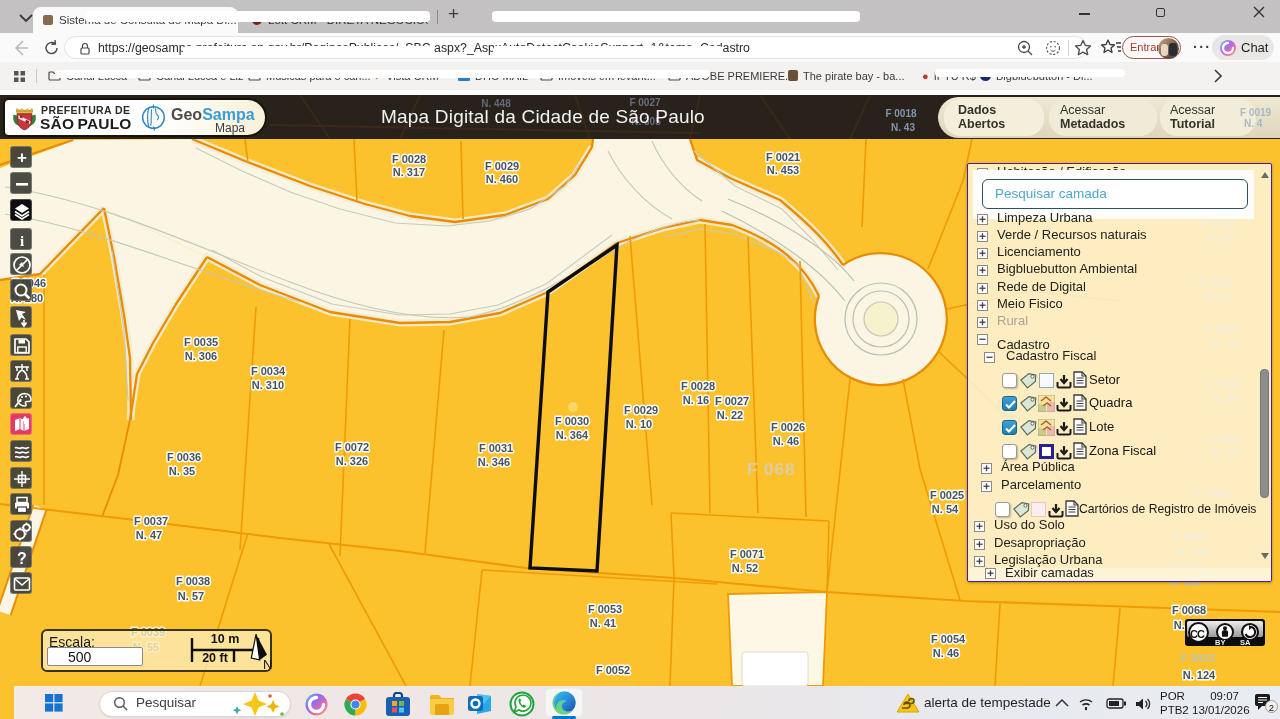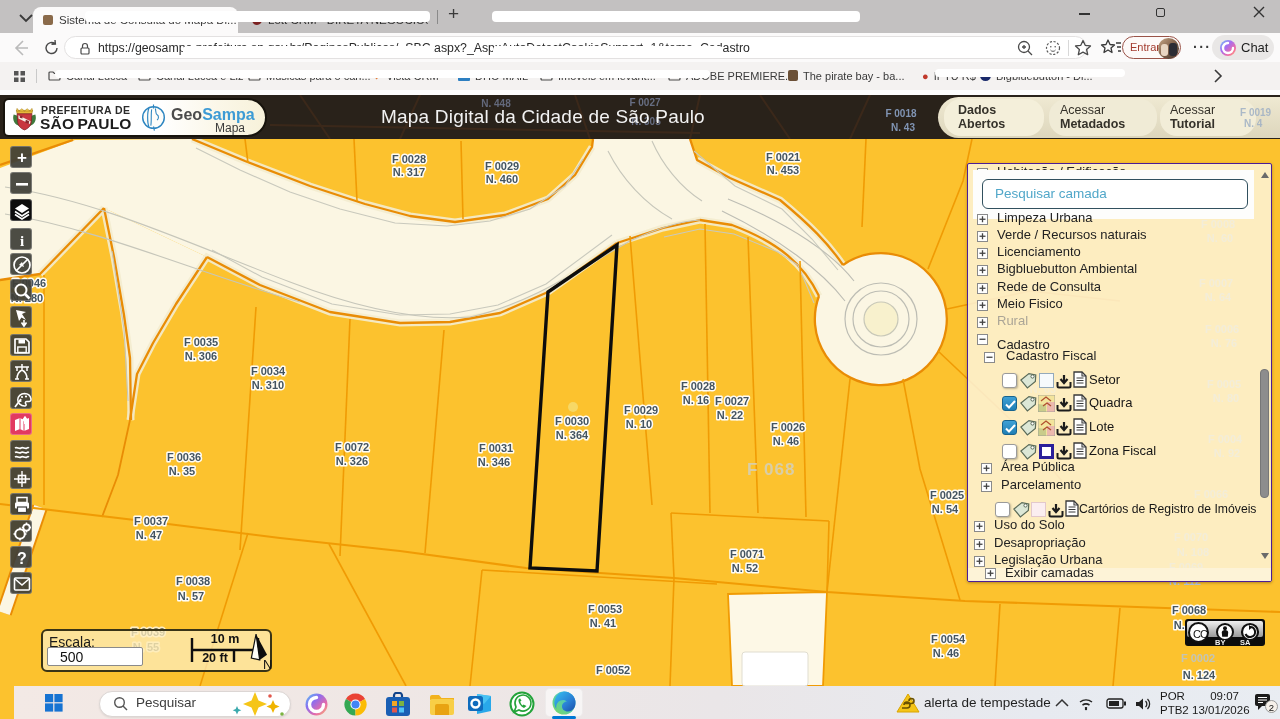--- a/index.html
+++ b/index.html
@@ -443,21 +443,21 @@
         <rect x="0.5" y="0.5" width="10" height="10" fill="#fefefe" stroke="#8a8a8a"></rect>
         <rect x="2.5" y="4.6" width="6" height="1.3" fill="#444"></rect>
         <rect x="4.85" y="2.25" width="1.3" height="6" fill="#444"></rect>
       </svg>
       <div style="position:absolute;left:29px;top:97px;font-size:13px;color:#222;white-space:nowrap">Bigbluebutton Ambiental</div>
 <svg width="11" height="11" style="position:absolute;left:9px;top:119px">
         <rect x="0.5" y="0.5" width="10" height="10" fill="#fefefe" stroke="#8a8a8a"></rect>
         <rect x="2.5" y="4.6" width="6" height="1.3" fill="#444"></rect>
         <rect x="4.85" y="2.25" width="1.3" height="6" fill="#444"></rect>
       </svg>
-      <div style="position:absolute;left:29px;top:115px;font-size:13px;color:#222;white-space:nowrap">Rede de Consulta</div>
+      <div style="position:absolute;left:29px;top:115px;font-size:13px;color:#222;white-space:nowrap">Rede de Digital</div>
 <svg width="11" height="11" style="position:absolute;left:9px;top:136px">
         <rect x="0.5" y="0.5" width="10" height="10" fill="#fefefe" stroke="#8a8a8a"></rect>
         <rect x="2.5" y="4.6" width="6" height="1.3" fill="#444"></rect>
         <rect x="4.85" y="2.25" width="1.3" height="6" fill="#444"></rect>
       </svg>
       <div style="position:absolute;left:29px;top:132px;font-size:13px;color:#222;white-space:nowrap">Meio Fisico</div>
 <svg width="11" height="11" style="position:absolute;left:9px;top:153px">
         <rect x="0.5" y="0.5" width="10" height="10" fill="#fefefe" stroke="#8a8a8a"></rect>
         <rect x="2.5" y="4.6" width="6" height="1.3" fill="#444"></rect>
         <rect x="4.85" y="2.25" width="1.3" height="6" fill="#444"></rect>
@@ -609,37 +609,37 @@
 <svg width="10" height="8" style="position:absolute;left:292px;top:7px">
         <path d="M 5,1 L 9,7 H 1 Z" fill="#6a6a6a"></path>
       </svg>
 <svg width="10" height="8" style="position:absolute;left:292px;top:388px">
         <path d="M 1,1 H 9 L 5,7 Z" fill="#6a6a6a"></path>
       </svg>
 <div style="position:absolute;left:291.5px;top:205px;width:9px;height:129px;background:#8d8d8d;border-radius:4px;border:1px solid #777"></div>
 </div>
 <div id="scalebox" style="position:absolute;left:41px;top:629px;width:231px;height:43px;background:rgba(253,240,195,0.72);border:2px solid #3a3416;border-radius:6px">
 <div style="position:absolute;left:6px;top:3px;font-size:14px;color:#1a1a1a">Escala:</div>
-<div style="position:absolute;left:4px;top:16px;width:96px;height:19px;background:#fff;border:1px solid #8a8a8a;border-radius:2px;font-size:14px;color:#111;padding-left:12px;line-height:19px">500</div>
+<div style="position:absolute;left:4px;top:16px;width:96px;height:19px;background:#fff;border:1px solid #8a8a8a;border-radius:2px;font-size:14px;color:#111;padding-left:20px;line-height:19px">500</div>
 <svg width="85" height="40" style="position:absolute;left:144px;top:0px">
 <path d="M 5,7 V 31 M 71,19 V 7 M 47,19 V 31 M 5,19 H 71" stroke="#0e0e0e" stroke-width="2.4" fill="none"></path>
 <text x="38" y="12" font-size="12.5" font-weight="bold" fill="#111" text-anchor="middle" font-family="Liberation Sans">10 m</text>
 <text x="28" y="31" font-size="12.5" font-weight="bold" fill="#111" text-anchor="middle" font-family="Liberation Sans">20 ft</text>
 </svg>
 <svg width="30" height="38" style="position:absolute;left:203px;top:2px">
 <g transform="rotate(-8 12 15)">
           <path d="M 12,1 L 12,27 L 4,24 Z" fill="#fdfdf8" stroke="#111" stroke-width="1.2"></path>
           <path d="M 12,1 L 12,27 L 20,23 Z" fill="#0d0d0d"></path>
         </g>
 <text x="17" y="36" font-size="13" fill="#111" font-family="Liberation Sans">N</text>
 </svg>
 </div>
 <div id="ccbadge" style="position:absolute;left:1185px;top:619px;width:80px;height:27px;background:#0c0c0c;border-radius:3px">
 <div style="position:absolute;left:2px;top:2px;width:76px;height:16px;background:linear-gradient(180deg,#efefef,#9a9a9a);border-radius:2px"></div>
-<div style="position:absolute;left:3px;top:3px;width:21px;height:21px;border-radius:50%;background:#fff;border:2.6px solid #111;font-size:11px;font-weight:normal;color:#111;text-align:right;line-height:20px;letter-spacing:-1px">CC</div>
+<div style="position:absolute;left:3px;top:3px;width:21px;height:21px;border-radius:50%;background:#fff;border:2.6px solid #111;font-size:11px;font-weight:bold;color:#111;text-align:left;line-height:20px;letter-spacing:-1px">CC</div>
 <svg width="20" height="20" style="position:absolute;left:30px;top:2.5px">
         <circle cx="10" cy="10" r="8" fill="#fff" stroke="#111" stroke-width="2"></circle>
         <circle cx="10" cy="6.2" r="2" fill="#111"></circle>
         <path d="M 6.8,10.5 a 3.2,2.6 0 0 1 6.4,0 l -0.4,4.2 h -5.6 Z" fill="#111"></path>
       </svg>
 <svg width="20" height="20" style="position:absolute;left:55px;top:2.5px">
         <circle cx="10" cy="10" r="8" fill="#fff" stroke="#111" stroke-width="2.2"></circle>
         <path d="M 10,5 A 5,5 0 1 1 5.5,12" fill="none" stroke="#111" stroke-width="2"></path>
         <path d="M 9,3 L 12,5.5 L 9,8 Z" fill="#111"></path>
       </svg>

